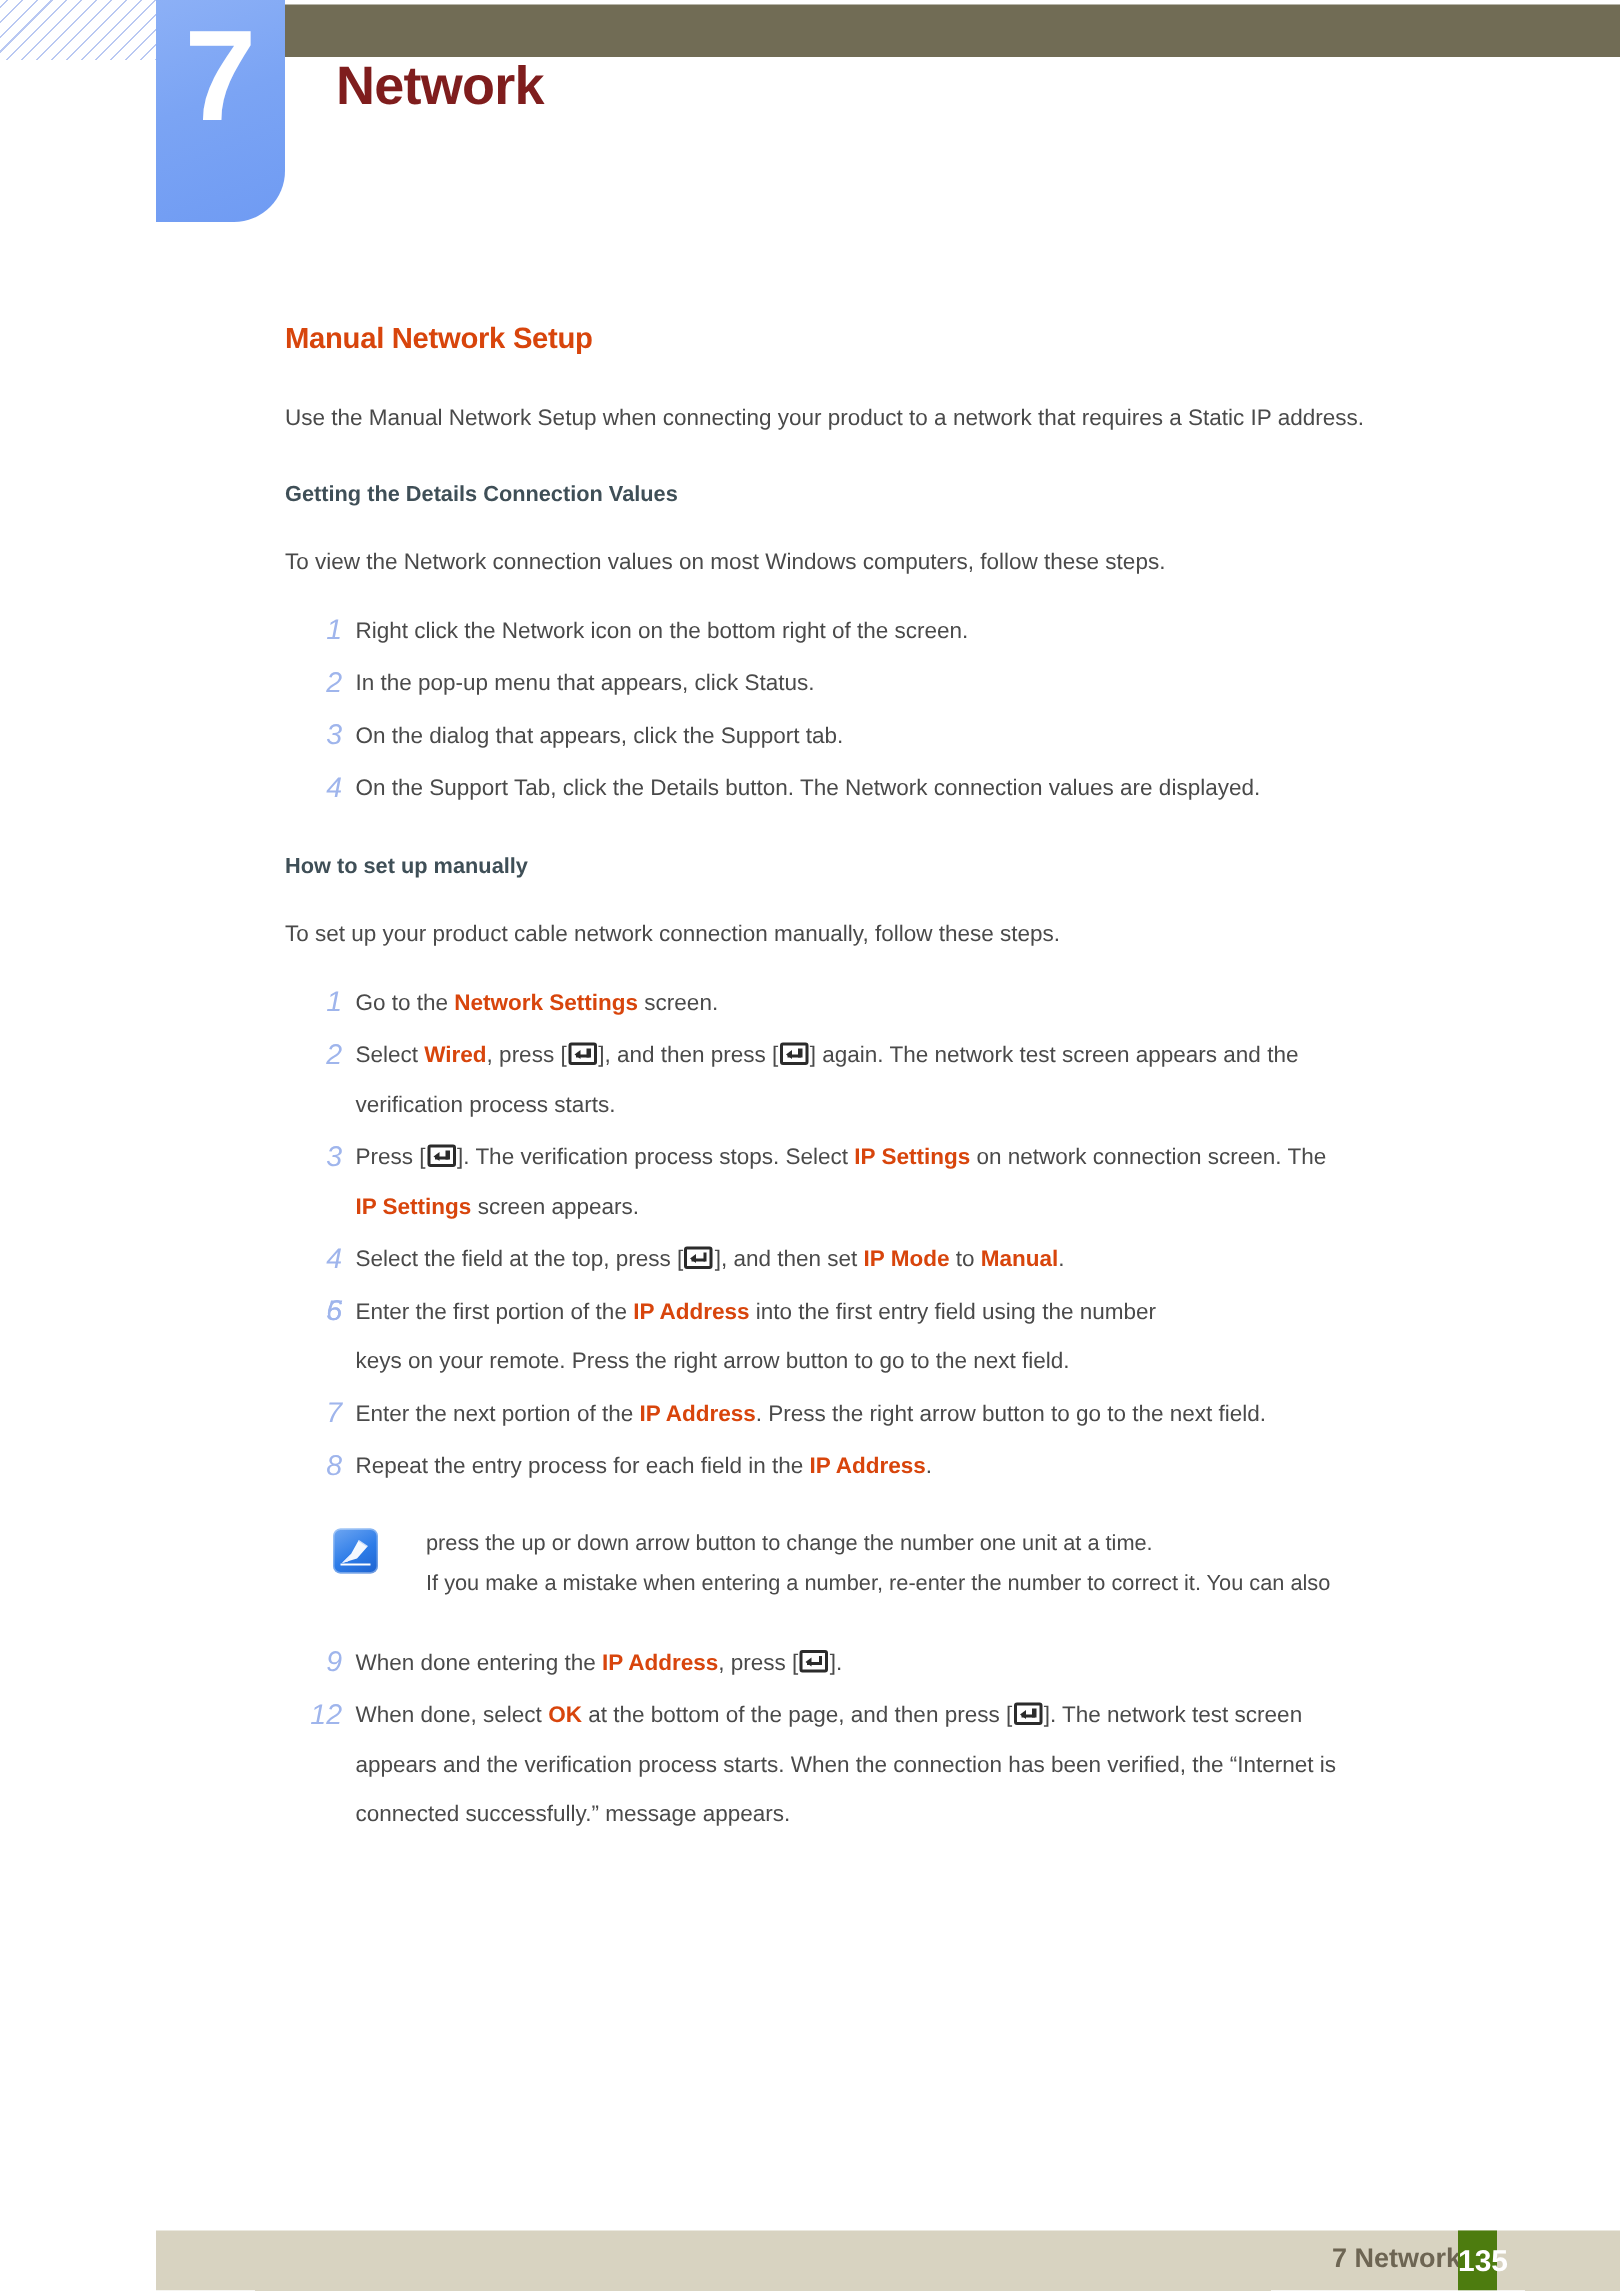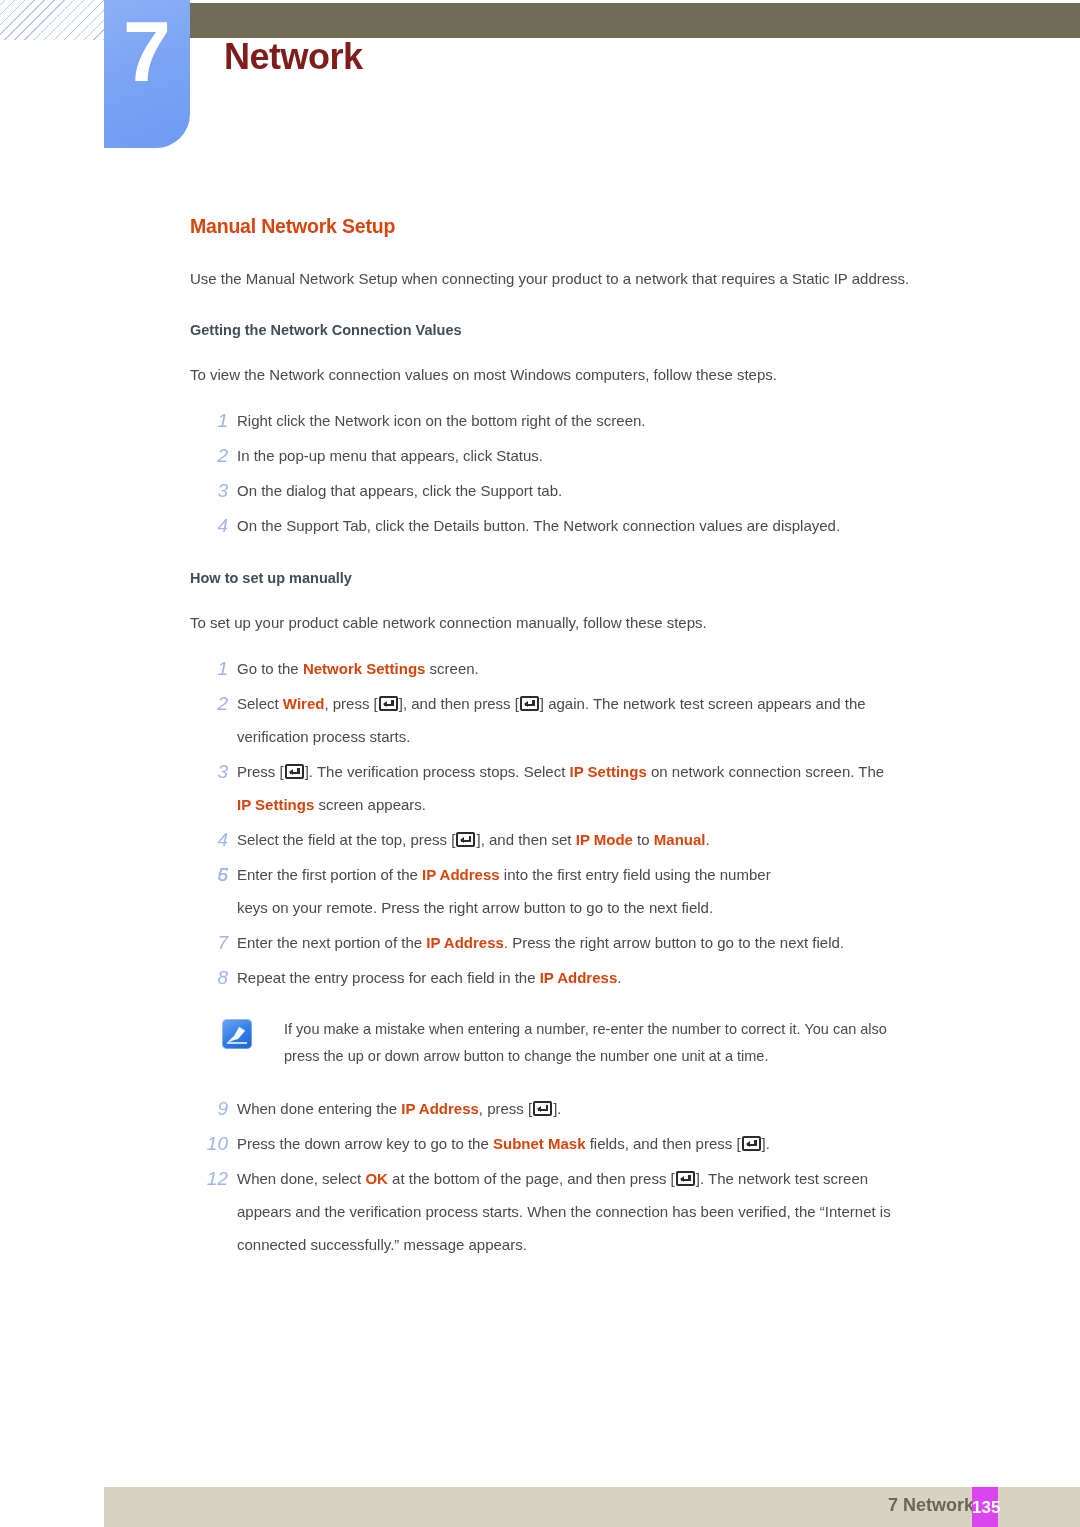--- a/index.html
+++ b/index.html
@@ -181,43 +181,43 @@
     position: absolute;
     right: 106px; bottom: 11px;
     font-size: 18px;
     font-weight: bold;
     color: #6d6553;
   }
   .page-box {
     position: absolute;
     left: 972px; bottom: 0;
     width: 26px; height: 40px;
-    background: #d946ef;
+    background: #4d7c0f;
     color: #ffffff;
-    font-size: 17px;
+    font-size: 20px;
     font-weight: bold;
     text-align: center;
     line-height: 42px;
   }
 </style>
 </head>
 <body>
 
 <div class="hatch"></div>
 <div class="olive-bar"></div>
 <div class="chapter-badge">7</div>
 <div class="chapter-title">Network</div>
 
 <div class="content">
 
   <h1 class="h1">Manual Network Setup</h1>
 
   <p class="para">Use the Manual Network Setup when connecting your product to a network that requires a Static IP address.</p>
 
-  <h2 class="h2">Getting the Network Connection Values</h2>
+  <h2 class="h2">Getting the Details Connection Values</h2>
 
   <p class="para">To view the Network connection values on most Windows computers, follow these steps.</p>
 
   <ol class="steps">
     <li class="step">
       <span class="num">1</span>
       <span>Right click the Network icon on the bottom right of the screen.</span>
     </li>
     <li class="step">
       <span class="num">2</span>
@@ -246,23 +246,22 @@
       <li class="step"><span class="num">6</span><span>Enter the first portion of the <span class="kw">IP Address</span> into the first entry field using the number</span><div>keys on your remote. Press the right arrow button to go to the next field.</div></li>
       <li class="step"><span class="num">7</span><span>Enter the next portion of the <span class="kw">IP Address</span>. Press the right arrow button to go to the next field.</span></li>
       <li class="step"><span class="num">8</span><span>Repeat the entry process for each field in the <span class="kw">IP Address</span>.</span></li>
       <li class="note"><span class="note-icon">
           <svg width="22" height="22" viewBox="0 0 22 22">
             <path d="M2 19 L8 13 L13 4 L19 8 L12 16 Z" fill="#ffffff" opacity="0.95"></path>
             <path d="M2 19 L6 18 L8 13 Z" fill="#e8f0ff"></path>
             <path d="M13 4 L19 8" stroke="#cddffa" stroke-width="1" fill="none"></path>
             <path d="M1 20 H21" stroke="#ffffff" stroke-width="1.4"></path>
           </svg>
-        </span><span class="note-text"><div>If you make a mistake when entering a number, re-enter the number to correct it. You can also</div><div>press the up or down arrow button to change the number one unit at a time.</div></span></li>
+        </span><span class="note-text"><div>press the up or down arrow button to change the number one unit at a time.</div><div>If you make a mistake when entering a number, re-enter the number to correct it. You can also</div></span></li>
       <li class="step"><span class="num">9</span><span>When done entering the <span class="kw">IP Address</span>, press [<span class="enterkey"><span class="enterhook"></span></span>].</span></li>
-      <li class="step"><span class="num">10</span><span>Press the down arrow key to go to the <span class="kw">Subnet Mask</span> fields, and then press [<span class="enterkey"><span class="enterhook"></span></span>].</span></li>
       <li class="step"><span class="num">12</span><span>When done, select <span class="kw">OK</span> at the bottom of the page, and then press [<span class="enterkey"><span class="enterhook"></span></span>]. The network test screen</span><div>appears and the verification process starts. When the connection has been verified, the “Internet is</div><div>connected successfully.” message appears.</div></li>
     </ol>
 
 </div>
 
 <div class="footer-bar"></div>
 <div class="footer-label">7 Network</div>
 <div class="page-box">135</div>
 
 </body></html>

